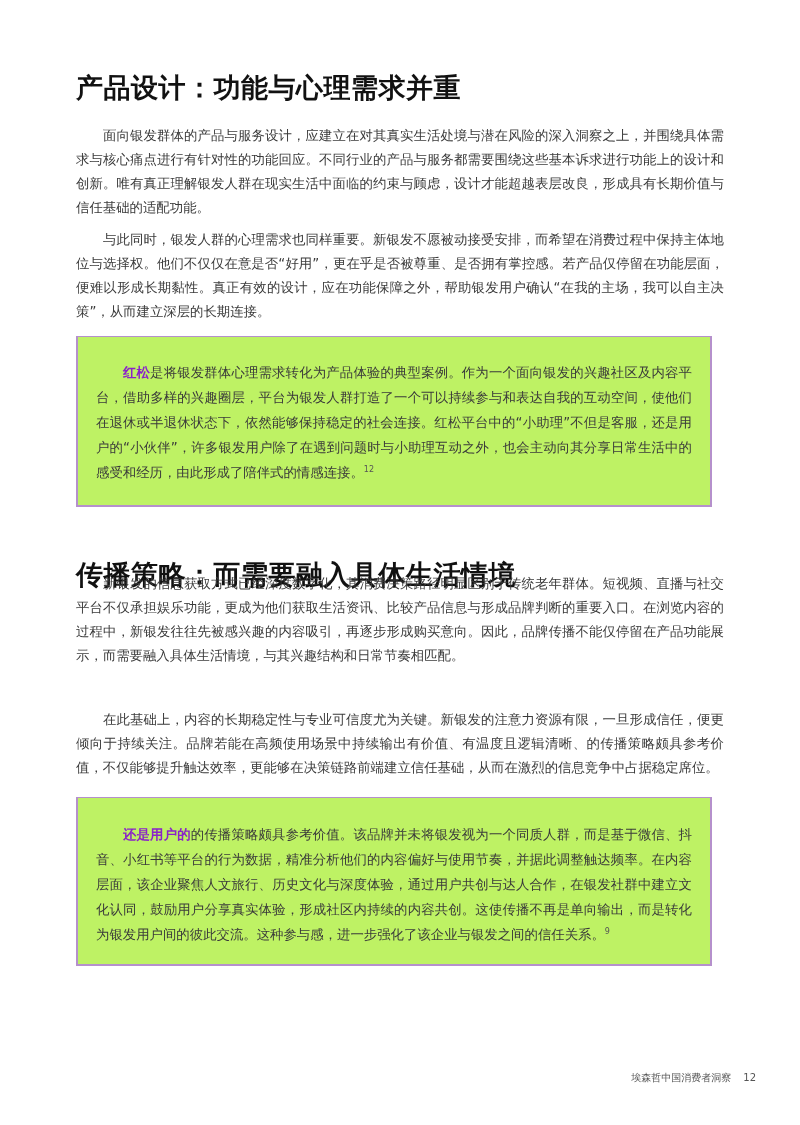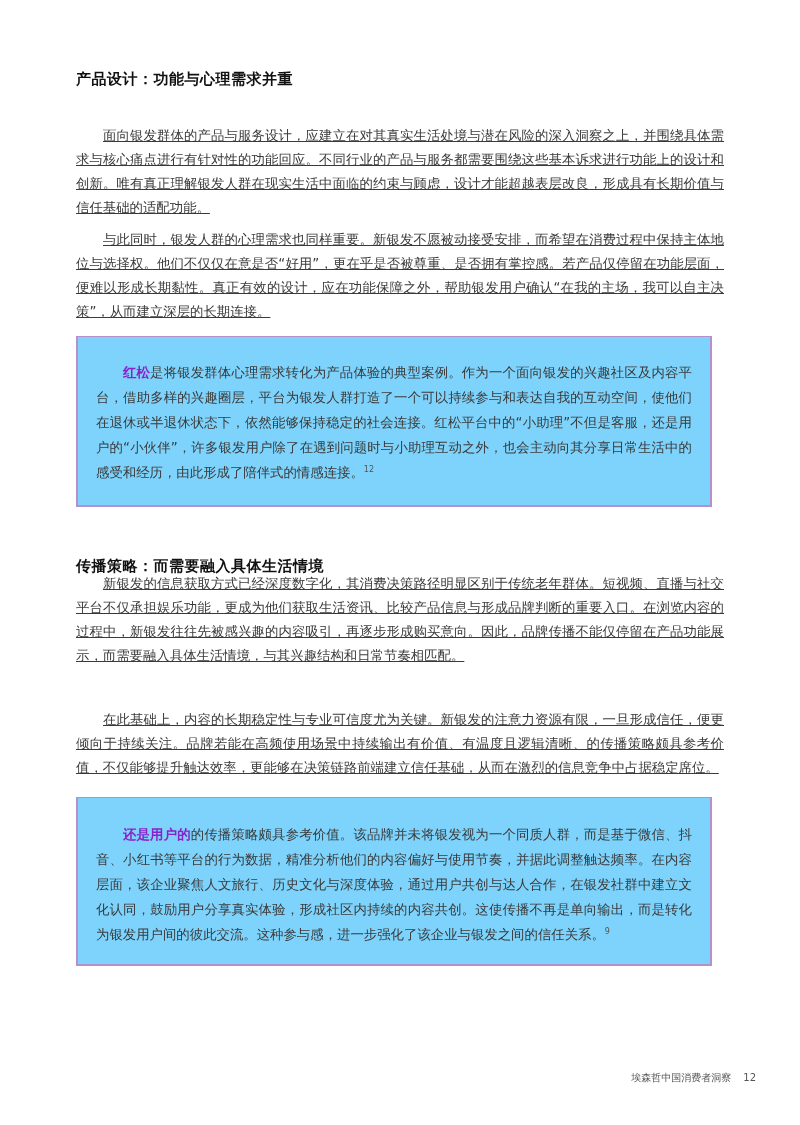--- a/index.html
+++ b/index.html
@@ -12,44 +12,43 @@
       height: 1125px;
       position: relative;
       overflow: hidden;
       font-family: "DejaVu Sans", "Liberation Sans", sans-serif;
       color: #333333;
     }
     .section-title {
       position: absolute;
       left: 76px;
       margin: 0;
-      font-size: 15px;
+      font-size: 27px;
       font-weight: bold;
       color: #111111;
       letter-spacing: 0.5px;
       white-space: nowrap;
     }
     .para {
       position: absolute;
       left: 76px;
       width: 648px;
       margin: 0;
       font-size: 13.4px;
       line-height: 24px;
       color: #3a3a3a;
       text-indent: 27px;
       text-align: justify;
-      text-decoration: underline;
     }
     .case-box {
       position: absolute;
       left: 76px;
       width: 636px;
       box-sizing: border-box;
-      background: #7dd3fc;
+      background: #bef264;
       border: 2px solid #b590cc;
       border-top-width: 1px;
       border-left-width: 2px;
     }
     .case-text {
       position: absolute;
       left: 18px;
       right: 18px;
       margin: 0;
       font-size: 13.4px;

